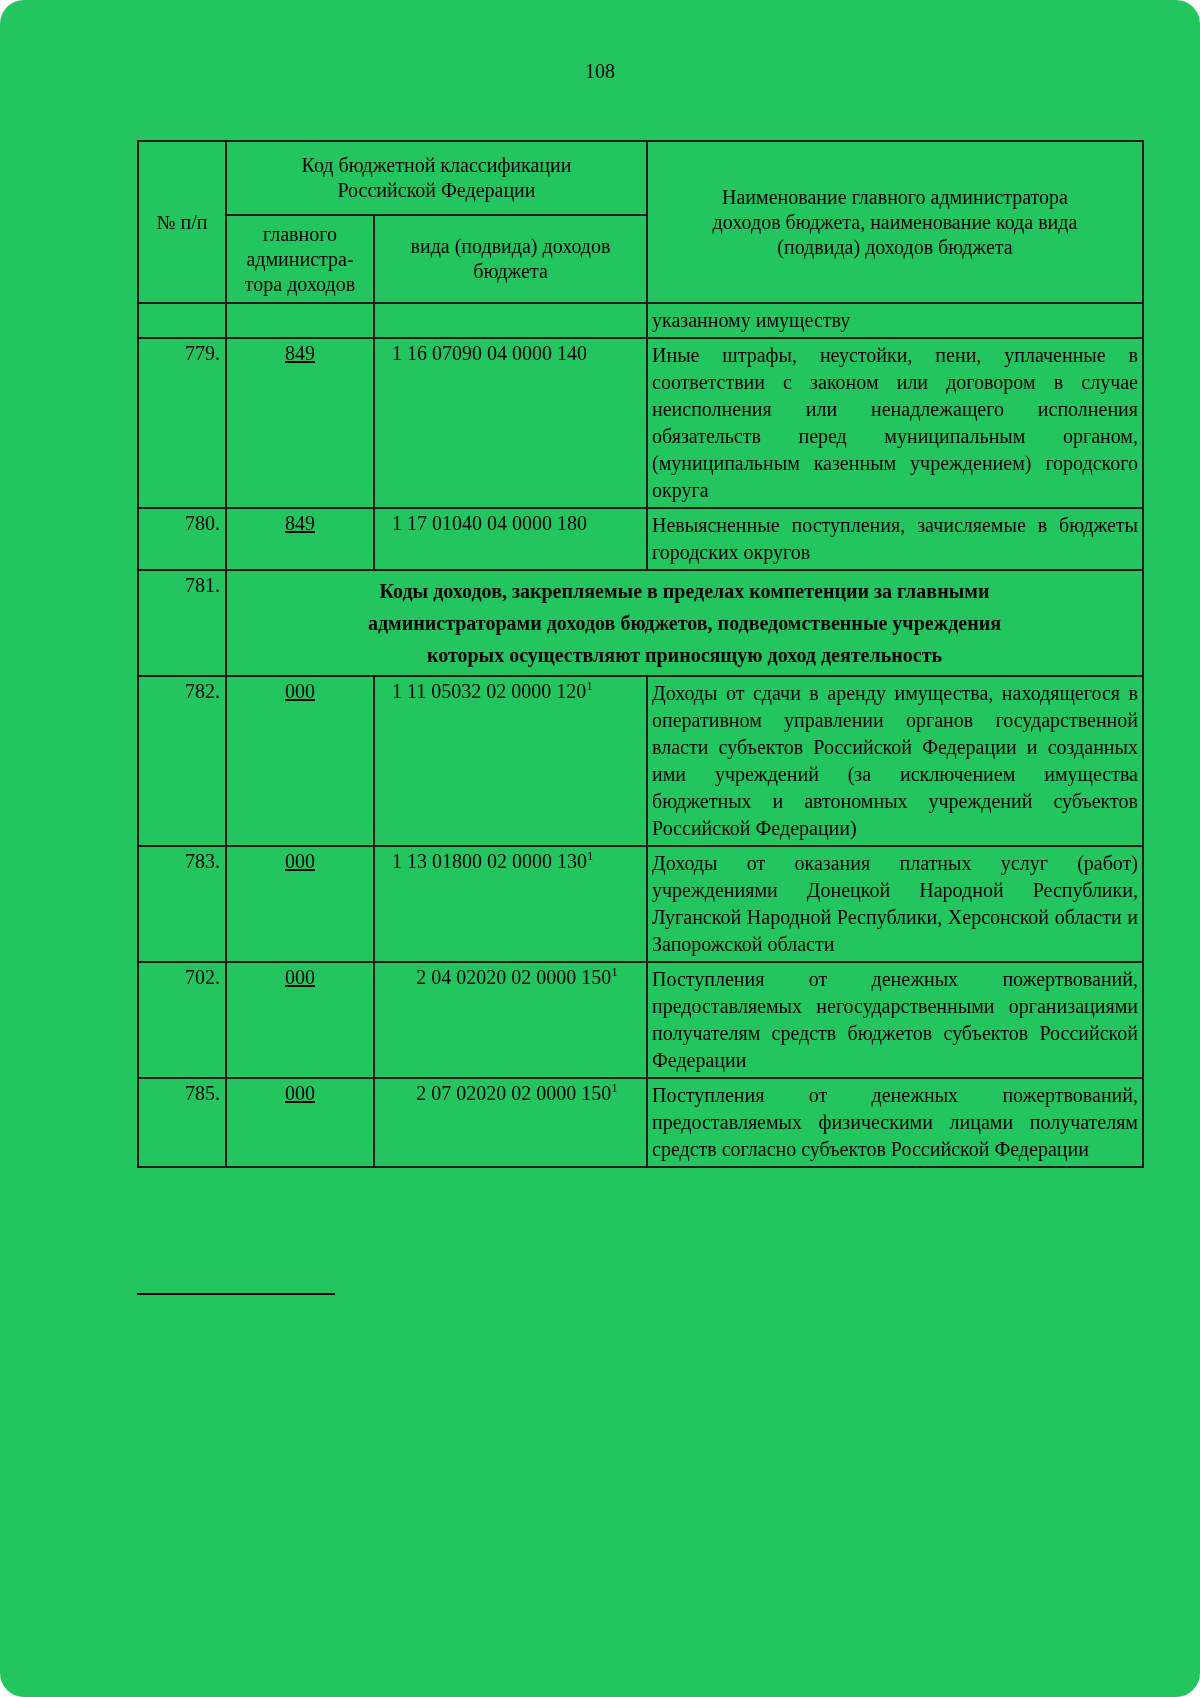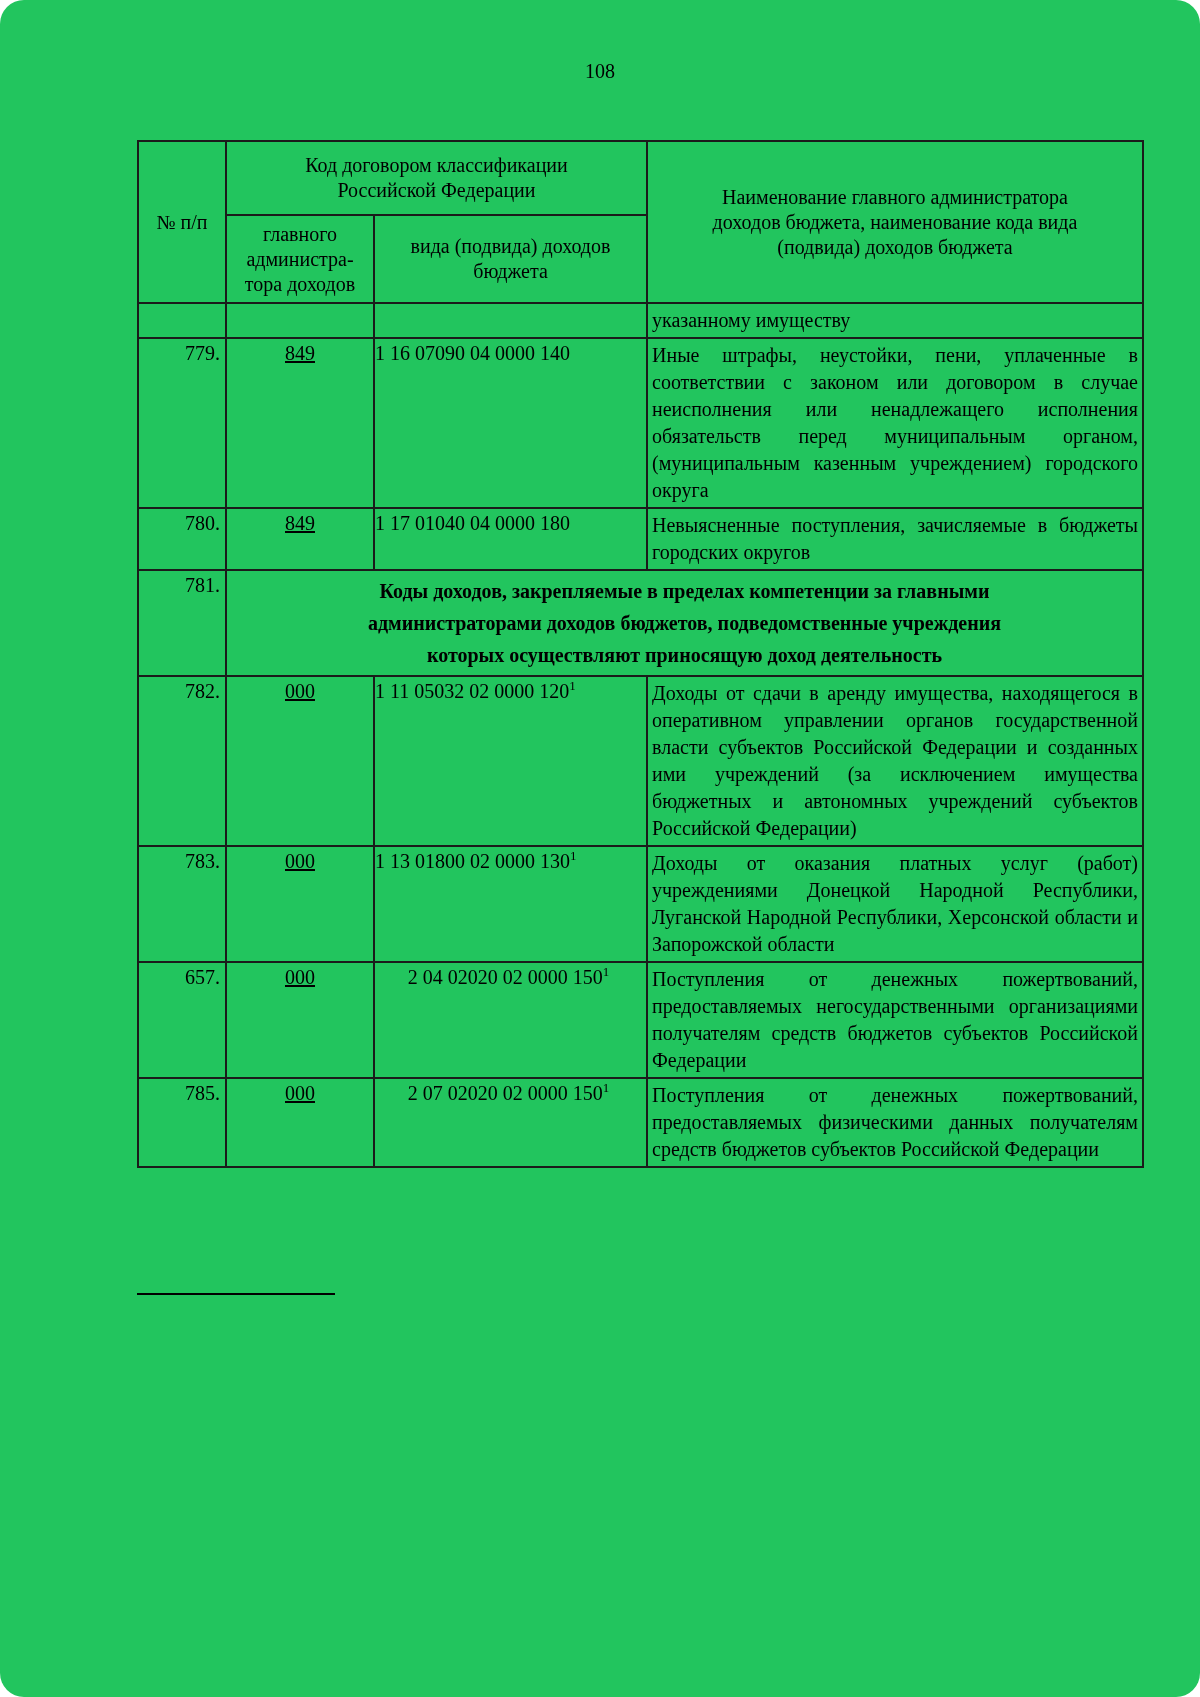--- a/index.html
+++ b/index.html
@@ -45,21 +45,21 @@
     text-align: center;
     vertical-align: middle;
     white-space: pre-line;
     line-height: 25px;
     padding: 2px 2px;
   }
   thead tr.h-top { height: 74px; }
   thead tr.h-sub { height: 88px; }
   td.c-num   { text-align: center; padding-left: 45px; }
   td.c-admin { text-align: center; text-decoration: underline; }
-  td.c-code  { text-align: left; white-space: nowrap; padding-left: 0; }
+  td.c-code  { text-align: left; white-space: nowrap; padding-left: 17px; }
   td.c-code.center { text-align: center; }
   td.c-code sup, .footnote sup {
     font-size: 13px;
     line-height: 0;
   }
   td.c-name  {
     text-align: justify;
     line-height: 27px;
   }
   td.c-section {
@@ -97,21 +97,21 @@
   <table class="doc-table">
     <colgroup>
       <col style="width:88px">
       <col style="width:148px">
       <col style="width:273px">
       <col style="width:496px">
     </colgroup>
     <thead>
       <tr class="h-top">
         <th rowspan="2">№ п/п</th>
-        <th colspan="2">Код договором классификации
+        <th colspan="2">Код бюджетной классификации
 Российской Федерации</th>
         <th rowspan="2">Наименование главного администратора
 доходов бюджета, наименование кода вида
 (подвида) доходов бюджета</th>
       </tr>
       <tr class="h-sub">
         <th>главного
 администра-
 тора доходов</th>
         <th>вида (подвида) доходов
@@ -149,30 +149,30 @@
           <td class="c-code"><span>1 11 05032 02 0000 120</span><sup>1</sup></td>
           <td class="c-name">Доходы от сдачи в аренду имущества, находящегося в оперативном управлении органов государственной власти субъектов Российской Федерации и созданных ими учреждений (за исключением имущества бюджетных и автономных учреждений субъектов Российской Федерации)</td>
         </tr>
         <tr>
           <td class="c-num">783.</td>
           <td class="c-admin">000</td>
           <td class="c-code"><span>1 13 01800 02 0000 130</span><sup>1</sup></td>
           <td class="c-name">Доходы от оказания платных услуг (работ) учреждениями Донецкой Народной Республики, Луганской Народной Республики, Херсонской области и Запорожской области</td>
         </tr>
         <tr>
-          <td class="c-num">657.</td>
+          <td class="c-num">702.</td>
           <td class="c-admin">000</td>
           <td class="c-code center"><span>2 04 02020 02 0000 150</span><sup>1</sup></td>
           <td class="c-name">Поступления от денежных пожертвований, предоставляемых негосударственными организациями получателям средств бюджетов субъектов Российской Федерации</td>
         </tr>
         <tr>
           <td class="c-num">785.</td>
           <td class="c-admin">000</td>
           <td class="c-code center"><span>2 07 02020 02 0000 150</span><sup>1</sup></td>
-          <td class="c-name">Поступления от денежных пожертвований, предоставляемых физическими данных получателям средств бюджетов субъектов Российской Федерации</td>
+          <td class="c-name">Поступления от денежных пожертвований, предоставляемых физическими лицами получателям средств согласно субъектов Российской Федерации</td>
         </tr>
       </tbody>
   </table>
 
   <div class="footnote-rule"></div>
 
 
 </div>
 
 </body></html>

